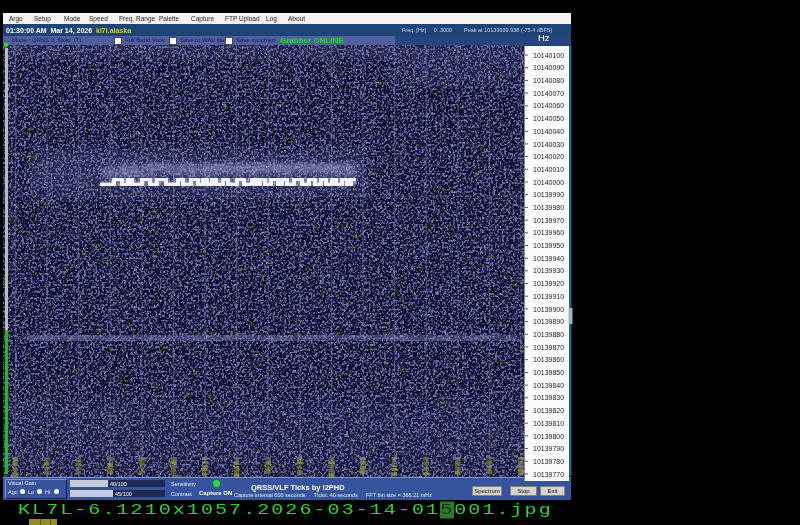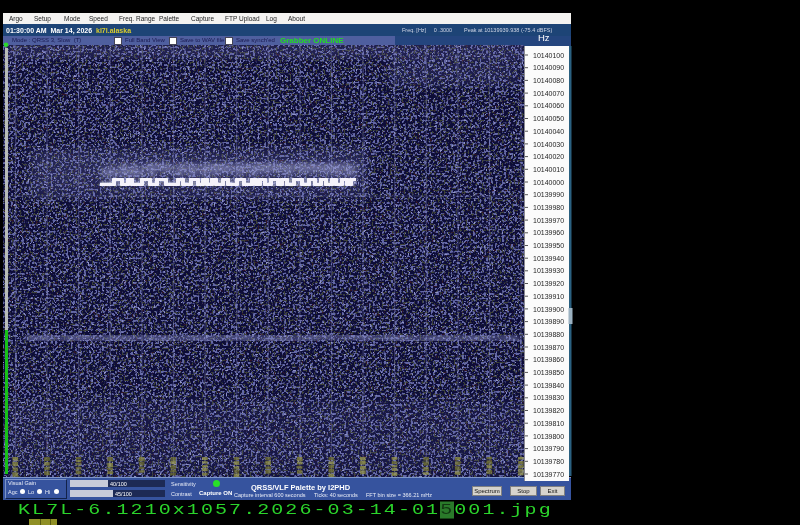--- a/index.html
+++ b/index.html
@@ -295,21 +295,21 @@
   <div class="abs" style="left:67px;top:2px;width:95px;height:7px;background:#1d2a55"></div>
   <div class="abs" style="left:67px;top:2px;width:38px;height:7px;background:#c7cbd9"></div>
   <span class="abs" style="left:107px;top:3px;color:#fff">40/100</span>
   <div class="abs" style="left:67px;top:12px;width:95px;height:7px;background:#1d2a55"></div>
   <div class="abs" style="left:67px;top:12px;width:43px;height:7px;background:#c7cbd9"></div>
   <span class="abs" style="left:112px;top:13px;color:#fff">45/100</span>
   <span class="abs" style="left:168px;top:3px">Sensitivity</span>
   <span class="abs" style="left:168px;top:13px">Contrast</span>
   <span class="abs" style="left:210px;top:2px;width:7px;height:7px;background:#28e028;border-radius:50%"></span>
   <span class="abs" style="left:196px;top:12px;font-weight:bold;font-size:6px;color:#fff">Capture ON</span>
-  <span class="abs" style="left:248px;top:4.5px;font-weight:bold;font-size:7.5px;color:#fff">QRSS/VLF Palette by I2PHD</span>
+  <span class="abs" style="left:248px;top:4.5px;font-weight:bold;font-size:7.5px;color:#fff">QRSS/VLF Ticks by I2PHD</span>
   <span class="abs" style="left:231px;top:13.5px">Capture interval 600 seconds</span>
   <span class="abs" style="left:311px;top:13.5px">Ticks: 40 seconds</span>
   <span class="abs" style="left:363px;top:13.5px">FFT bin size = 366.21 mHz</span>
   <span class="abs" style="left:469px;top:8px;width:30px;height:10px;background:#d6d3cd;border:1px solid #808080;color:#111;font-size:6px;text-align:center;line-height:8px">Spectrum</span>
   <span class="abs" style="left:507px;top:8px;width:27px;height:10px;background:#d6d3cd;border:1px solid #808080;color:#111;font-size:6px;text-align:center;line-height:8px">Stop</span>
   <span class="abs" style="left:537px;top:8px;width:25px;height:10px;background:#d6d3cd;border:1px solid #808080;color:#111;font-size:6px;text-align:center;line-height:8px">Exit</span>
 </div>
 <div class="abs" style="left:18px;top:503px;font-family:'Liberation Mono',monospace;font-size:20px;line-height:20px;letter-spacing:2.07px;color:#2bd42b;white-space:pre;transform:scale(1,0.74);transform-origin:0 0">KL7L-6.1210x1057.2026-03-14-01<span style="background:#2a7a2a;color:#123812">5</span>001.jpg</div>
 <div class="abs" style="left:29px;top:519px;width:28px;height:6px;background:#8f8f25"></div>
 <div class="abs" style="left:40px;top:519px;width:1px;height:6px;background:#5a5a10"></div>

